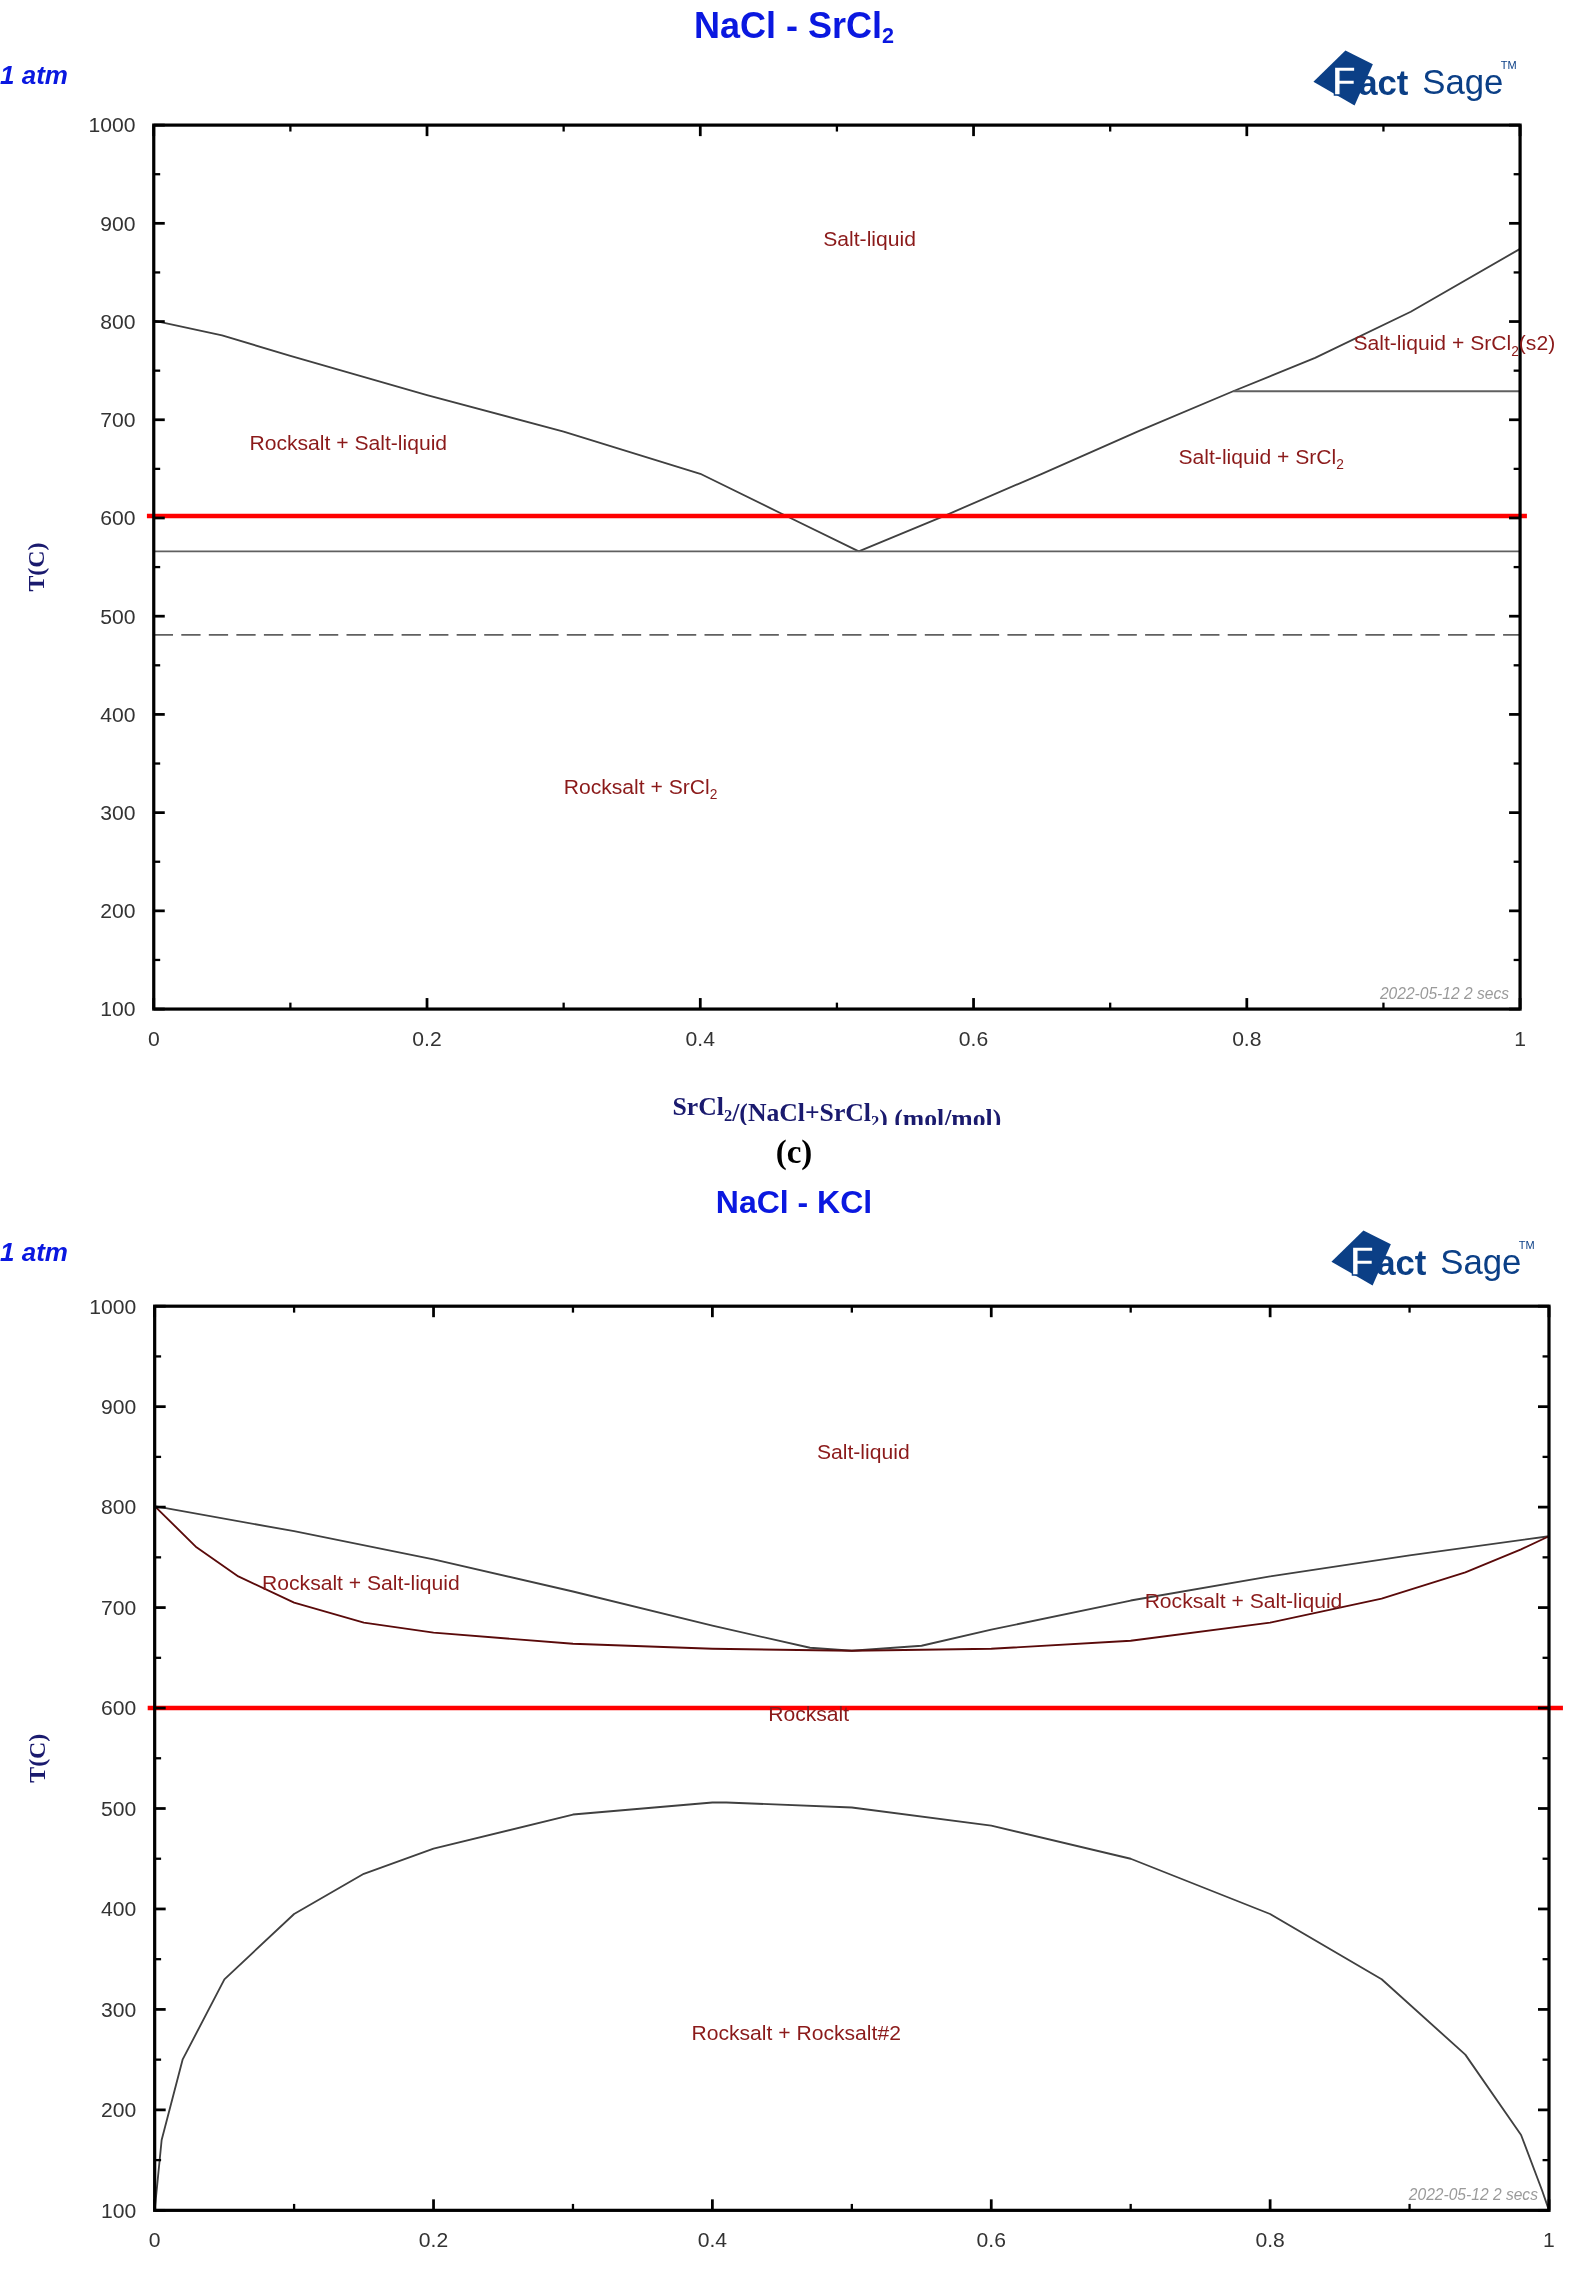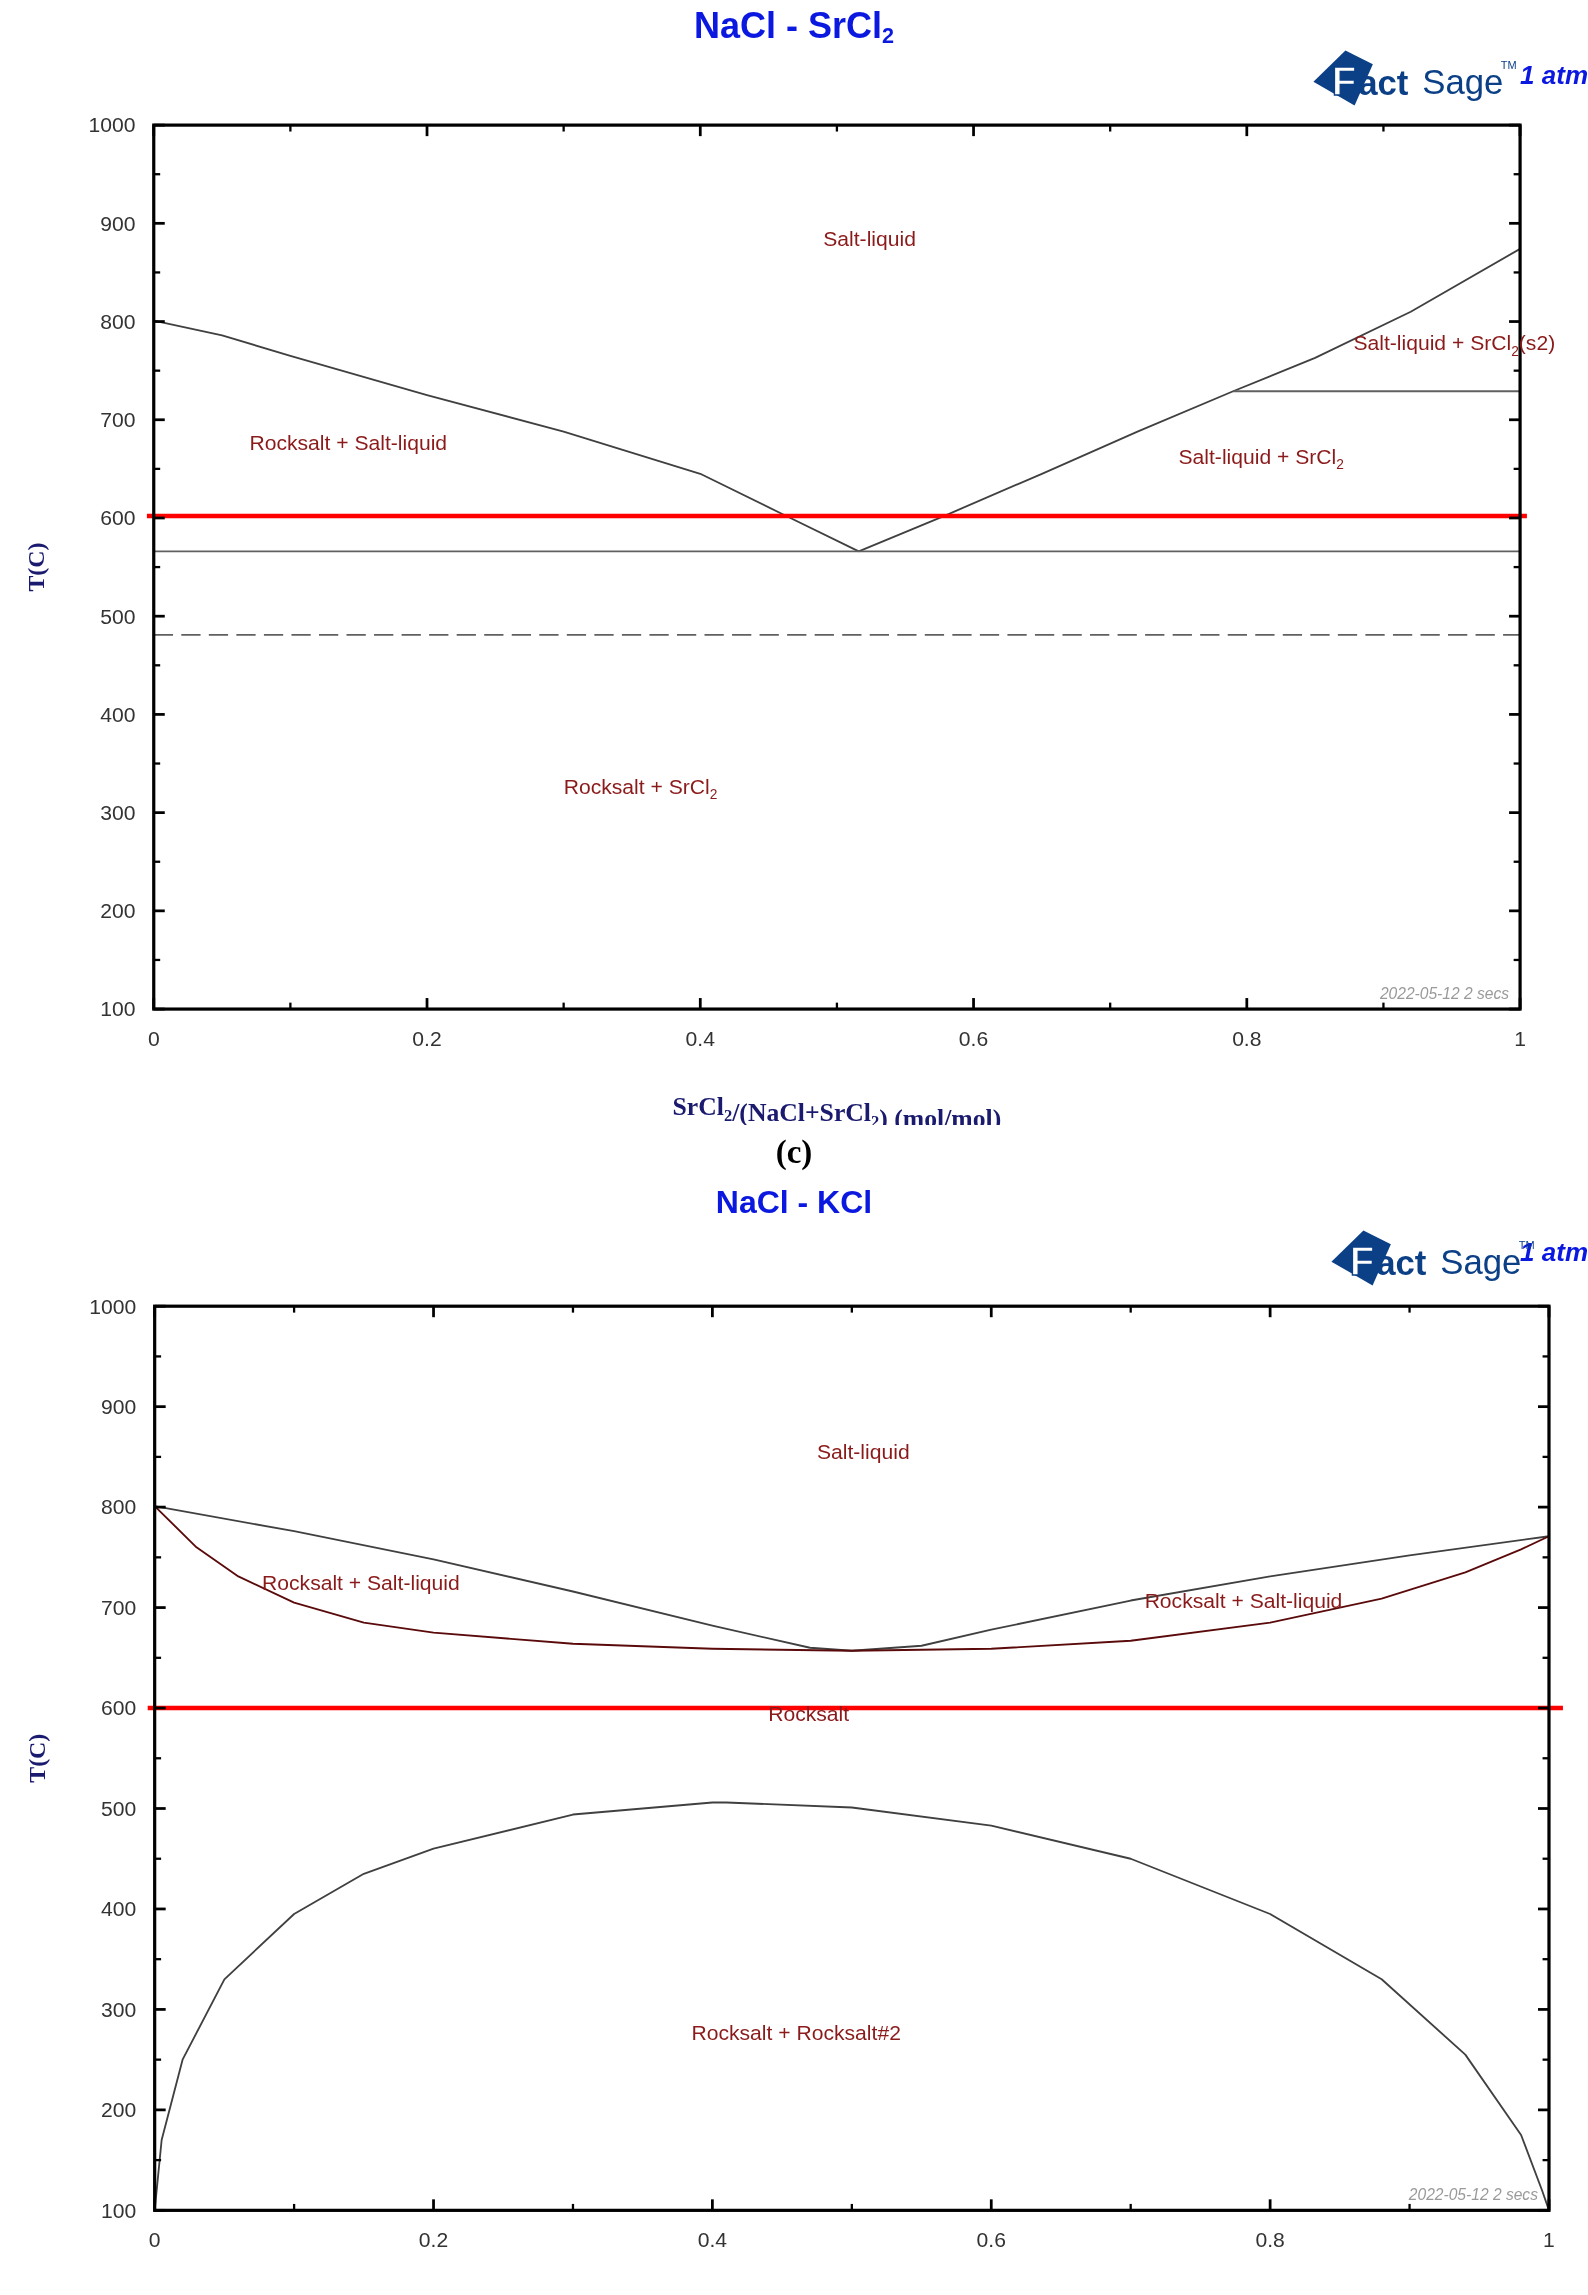--- a/index.html
+++ b/index.html
@@ -1,20 +1,20 @@
 <!DOCTYPE html>
 <html style="font-size:7.3px"><head>
 <meta charset="utf-8">
 <style>
   html,body{margin:0;padding:0;background:#ffffff;}
   body{width:1588px;height:2370px;position:relative;overflow:hidden;font-family:"Liberation Sans",sans-serif;}
   .panel{position:absolute;left:0;width:1588px;}
   .title{position:absolute;left:0;width:1588px;text-align:center;color:#0a18e0;font-weight:bold;font-family:"Liberation Sans",sans-serif;}
   .title sub{font-size:0.6em;vertical-align:-0.25em;}
-  .subtitle{position:absolute;left:0;width:1588px;text-align:right;color:#0a18e0;font-weight:bold;font-style:italic;font-family:"Liberation Sans",sans-serif;}
+  .subtitle{position:absolute;left:0;width:1588px;text-align:left;color:#0a18e0;font-weight:bold;font-style:italic;font-family:"Liberation Sans",sans-serif;}
   .logo{position:absolute;}
   .caption{position:absolute;left:0;width:1588px;text-align:center;font-family:"Liberation Serif",serif;color:#000;}
   svg text{font-family:"Liberation Sans",sans-serif;}
   .axis-title{font-family:"Liberation Serif",serif;font-weight:bold;fill:#1a1a6e;}
 </style>
 </head>
 <body>
 
 <div class="panel" style="top:0;height:1194px;">
   <div class="title" style="top:4.6px;font-size:36px;">

